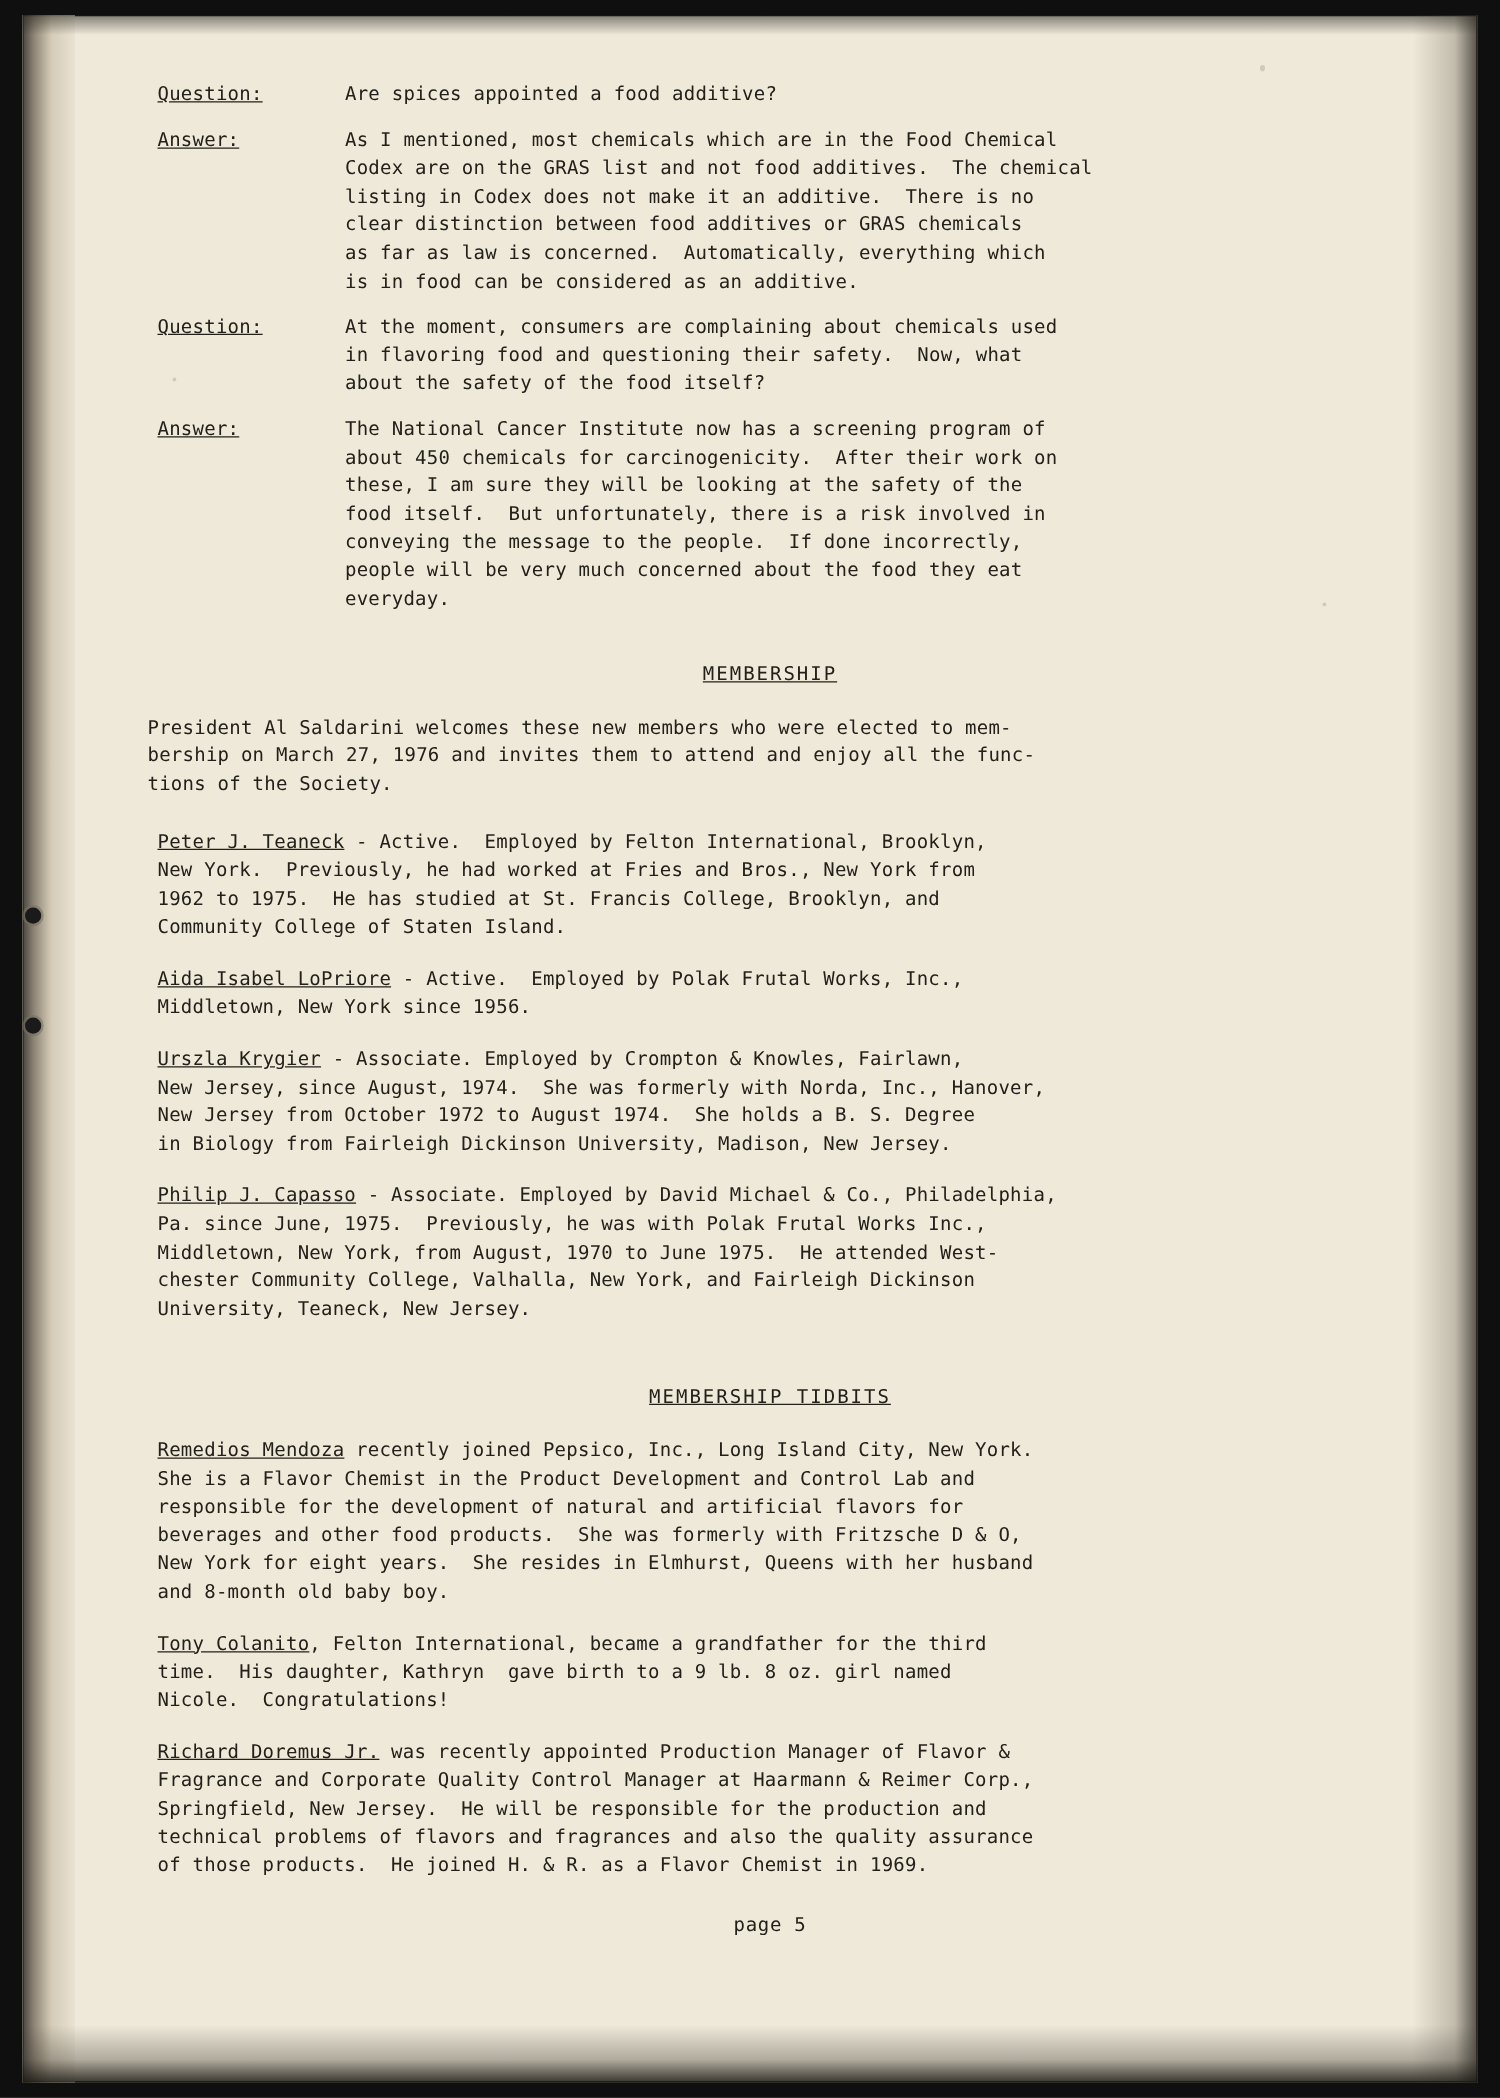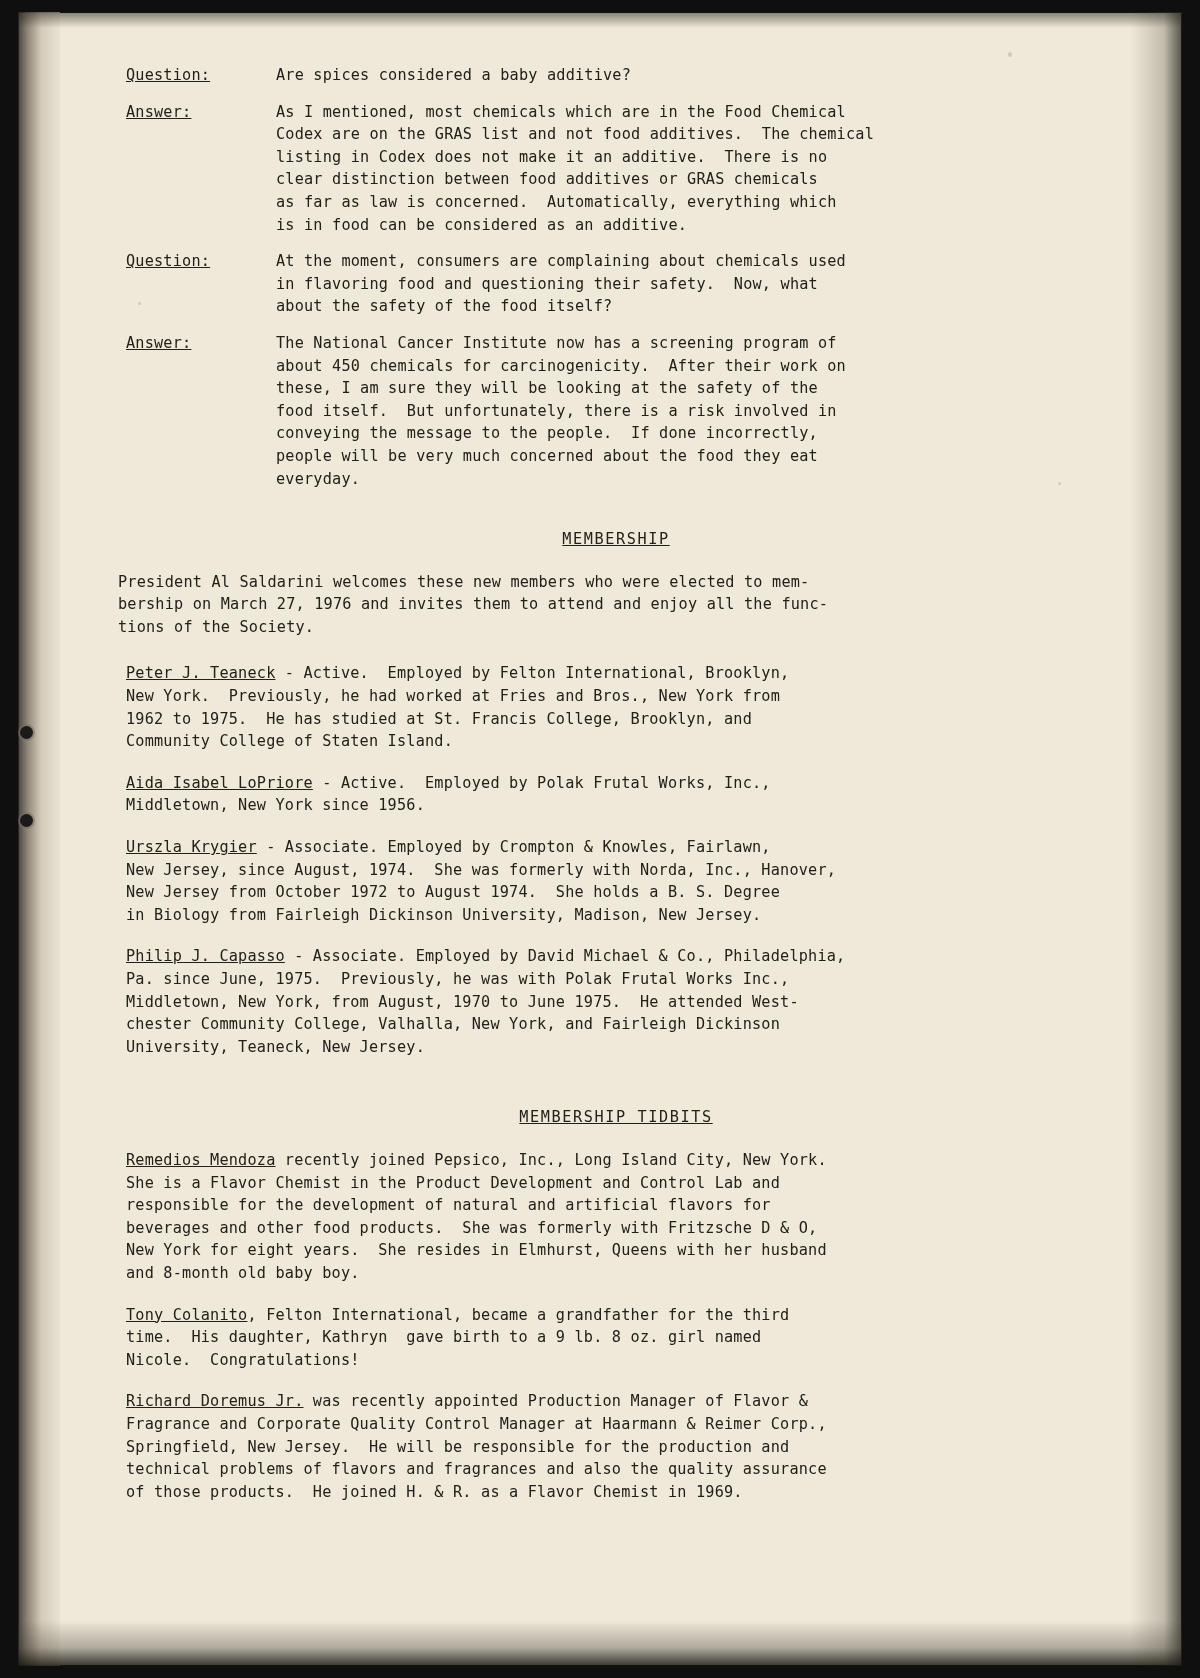--- a/index.html
+++ b/index.html
@@ -136,21 +136,21 @@
 </head>
 <body>
 
 <div class="page-frame">
   <div class="scan">
     <div class="paper">
       <div class="content">
 
         <div class="qa-block">
           <div class="qa-label"><span class="u">Question:</span></div>
-          <div class="qa-text">Are spices considered a baby additive?</div>
+          <div class="qa-text">Are spices appointed a food additive?</div>
         </div>
 
         <div class="qa-block">
           <div class="qa-label"><span class="u">Answer:</span></div>
           <div class="qa-text">As I mentioned, most chemicals which are in the Food Chemical
 Codex are on the GRAS list and not food additives.  The chemical
 listing in Codex does not make it an additive.  There is no
 clear distinction between food additives or GRAS chemicals
 as far as law is concerned.  Automatically, everything which
 is in food can be considered as an additive.</div>
@@ -212,20 +212,21 @@
         <div class="para"><span class="name">Tony Colanito</span><span>, Felton International, became a grandfather for the third
 time.  His daughter, Kathryn  gave birth to a 9 lb. 8 oz. girl named
 Nicole.  Congratulations!</span></div>
 
         <div class="para"><span class="name">Richard Doremus Jr.</span><span> was recently appointed Production Manager of Flavor &amp;
 Fragrance and Corporate Quality Control Manager at Haarmann &amp; Reimer Corp.,
 Springfield, New Jersey.  He will be responsible for the production and
 technical problems of flavors and fragrances and also the quality assurance
 of those products.  He joined H. &amp; R. as a Flavor Chemist in 1969.</span></div>
 
+        <div class="footer">page 5</div>
 
       </div>
     </div>
     <div class="speck" style="left:990px; top:40px; width:4px; height:5px;"></div>
     <div class="speck" style="left:1040px; top:470px; width:3px; height:3px;"></div>
     <div class="speck" style="left:120px; top:290px; width:3px; height:3px;"></div>
   </div>
   <div class="edge-left"></div>
   <div class="edge-right"></div>
   <div class="edge-top"></div>

